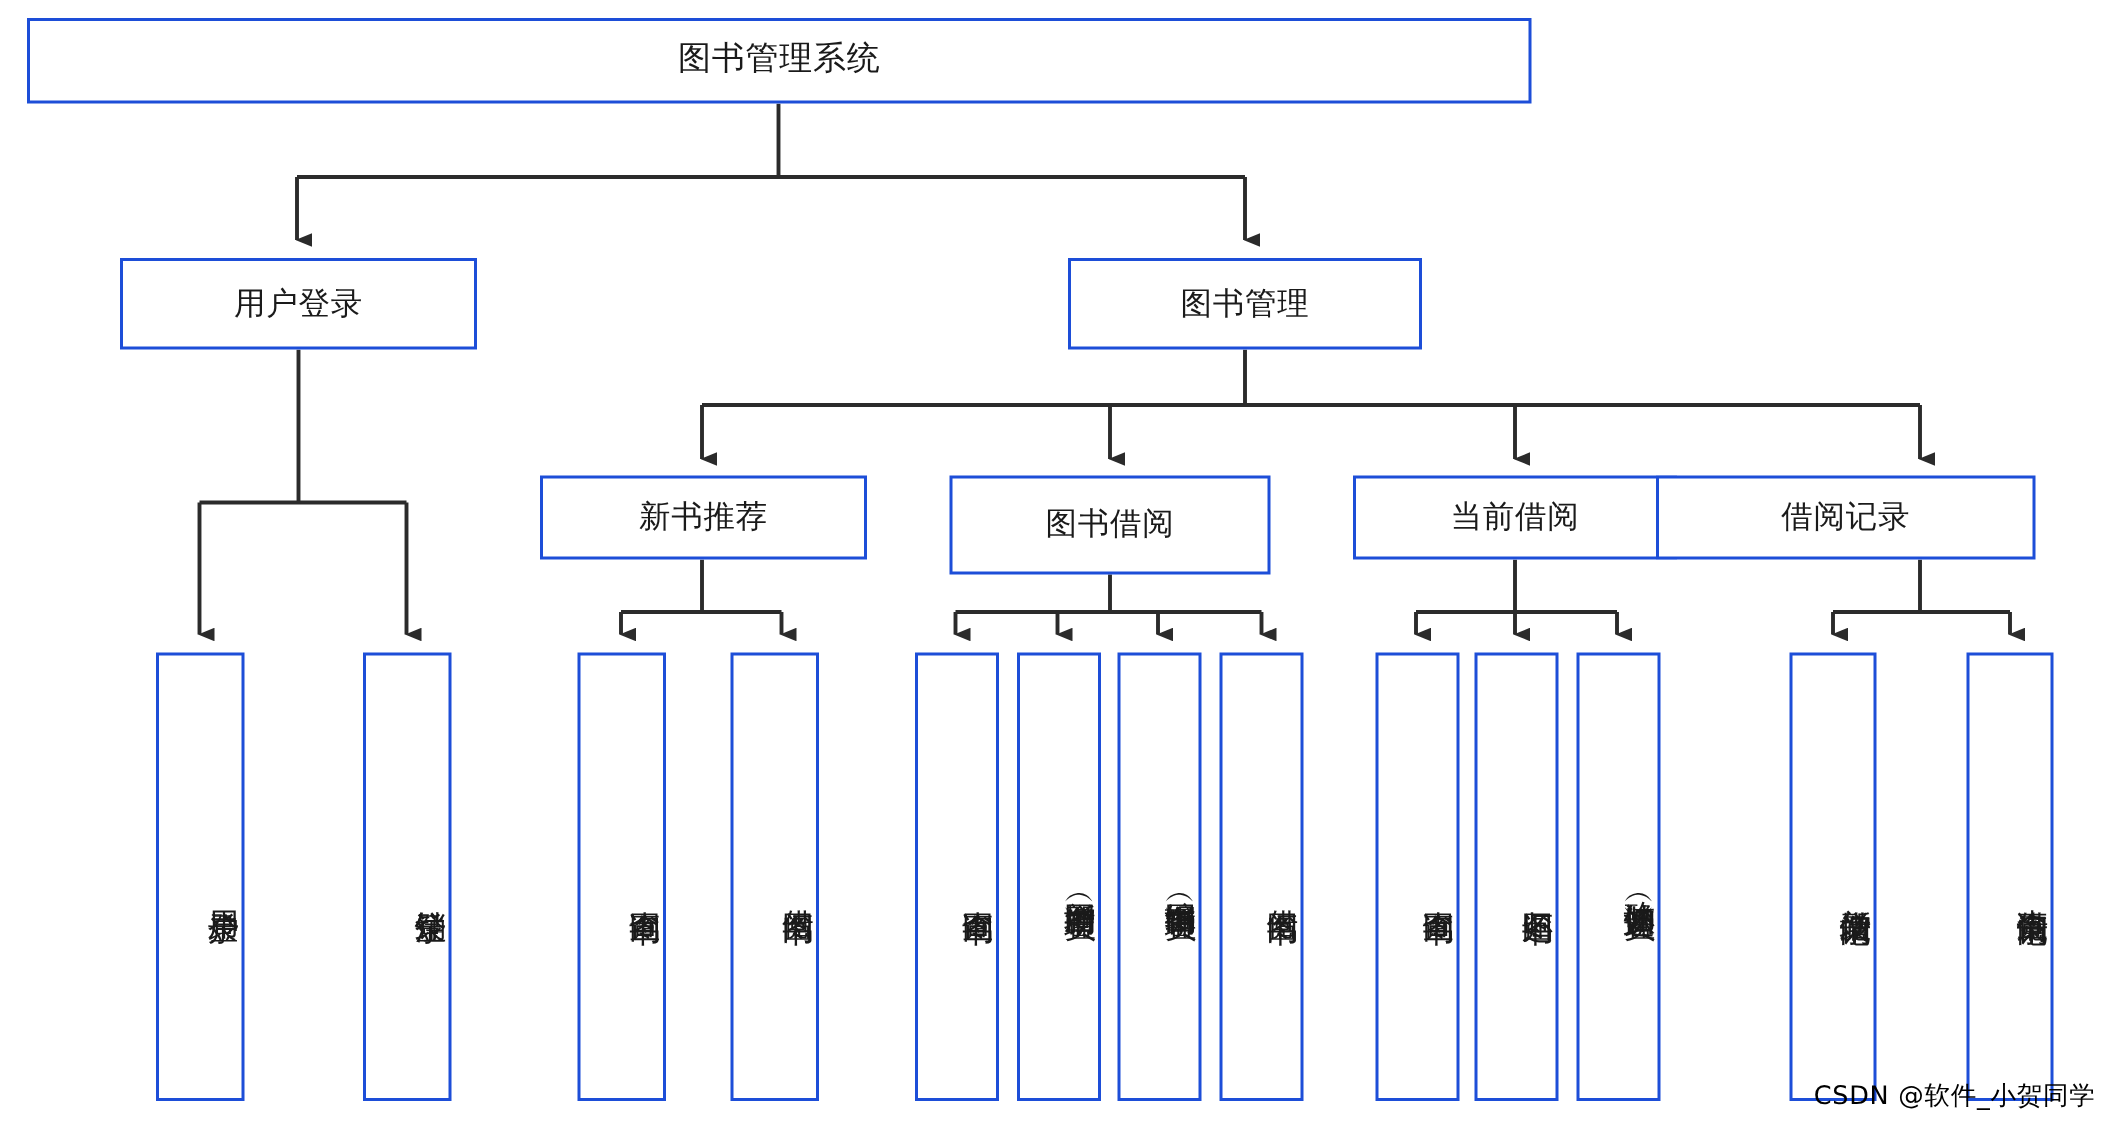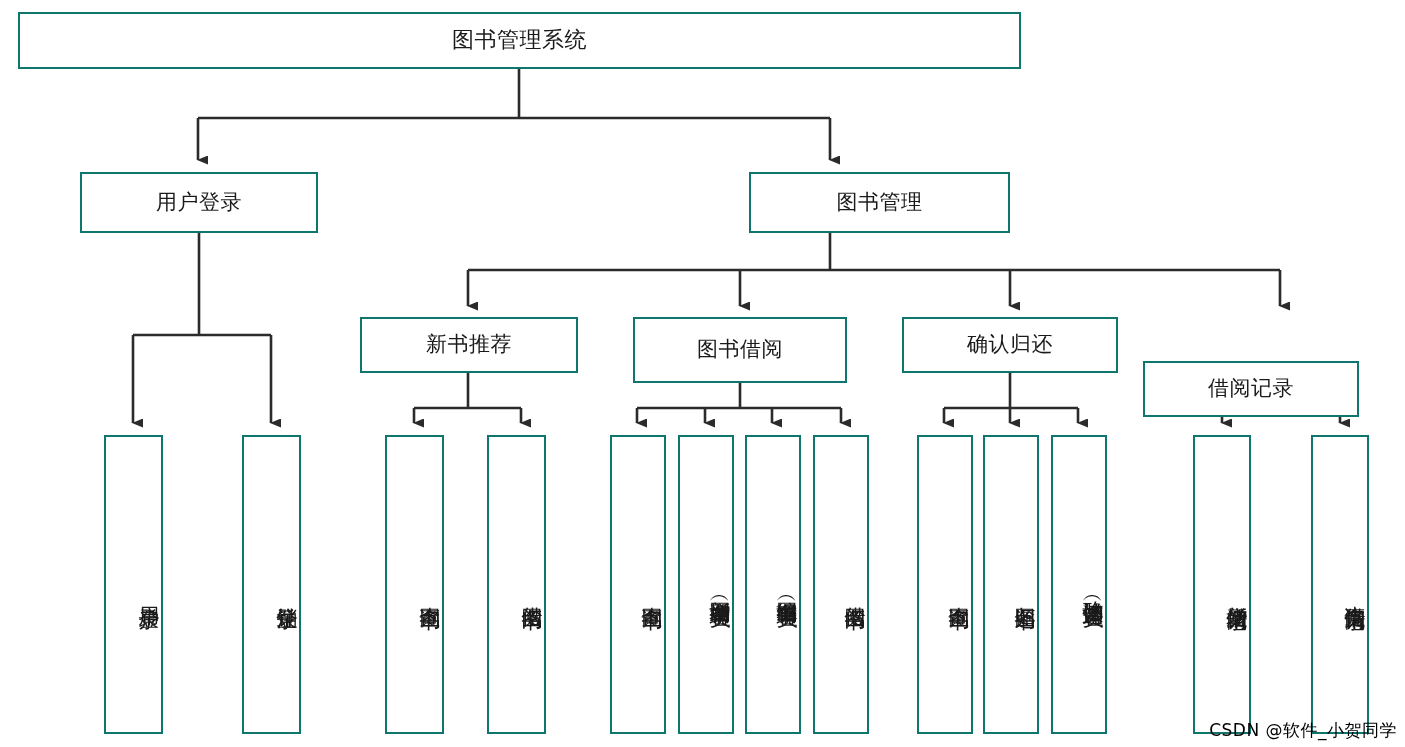--- a/index.html
+++ b/index.html
@@ -22,21 +22,21 @@
     position: absolute;
     left: 0;
     top: 0;
     width: 1405px;
     height: 747px;
     pointer-events: none;
   }
   .node {
     position: absolute;
     box-sizing: border-box;
-    border: 2px solid #0f766e;
+    border: 2px solid #1d4ed8;
     background: #ffffff;
     display: flex;
     align-items: center;
     justify-content: center;
     color: #1a1a1a;
   }
   .node-h {
     font-size: 21px;
     line-height: 1.2;
     letter-spacing: 0.5px;
@@ -128,34 +128,34 @@
     </g>
   </svg>
 
   <div class="node node-h node-root" style="left:18px; top:12px; width:1003px; height:57px;">
     <span>图书管理系统</span>
   </div>
 
   <div class="node node-h" style="left:80px; top:172px; width:238px; height:61px;">
     <span>用户登录</span>
   </div>
-  <div class="node node-h" style="left:712px; top:172px; width:261px; height:61px;margin-left:37px;">
+  <div class="node node-h" style="left:712px; top:172px; width:236px; height:61px;">
     <span>图书管理</span>
   </div>
 
   <div class="node node-h" style="left:360px; top:317px; width:218px; height:56px;">
     <span>新书推荐</span>
   </div>
   <div class="node node-h" style="left:633px; top:317px; width:214px; height:66px;">
     <span>图书借阅</span>
   </div>
   <div class="node node-h" style="left:902px; top:317px; width:216px; height:56px;">
-    <span>确认归还</span>
-  </div>
-  <div class="node node-h" style="left:1143px; top:317px; width:216px; height:56px;margin-top:44px;">
+    <span>当前借阅</span>
+  </div>
+  <div class="node node-h" style="left:1104px; top:317px; width:253px; height:56px;">
     <span>借阅记录</span>
   </div>
 
   <div class="node node-v" style="left:104px; top:435px; width:59px; height:299px;">
     <span>用户登录</span>
   </div>
   <div class="node node-v" style="left:242px; top:435px; width:59px; height:299px;">
     <span>注销登录</span>
   </div>
 

